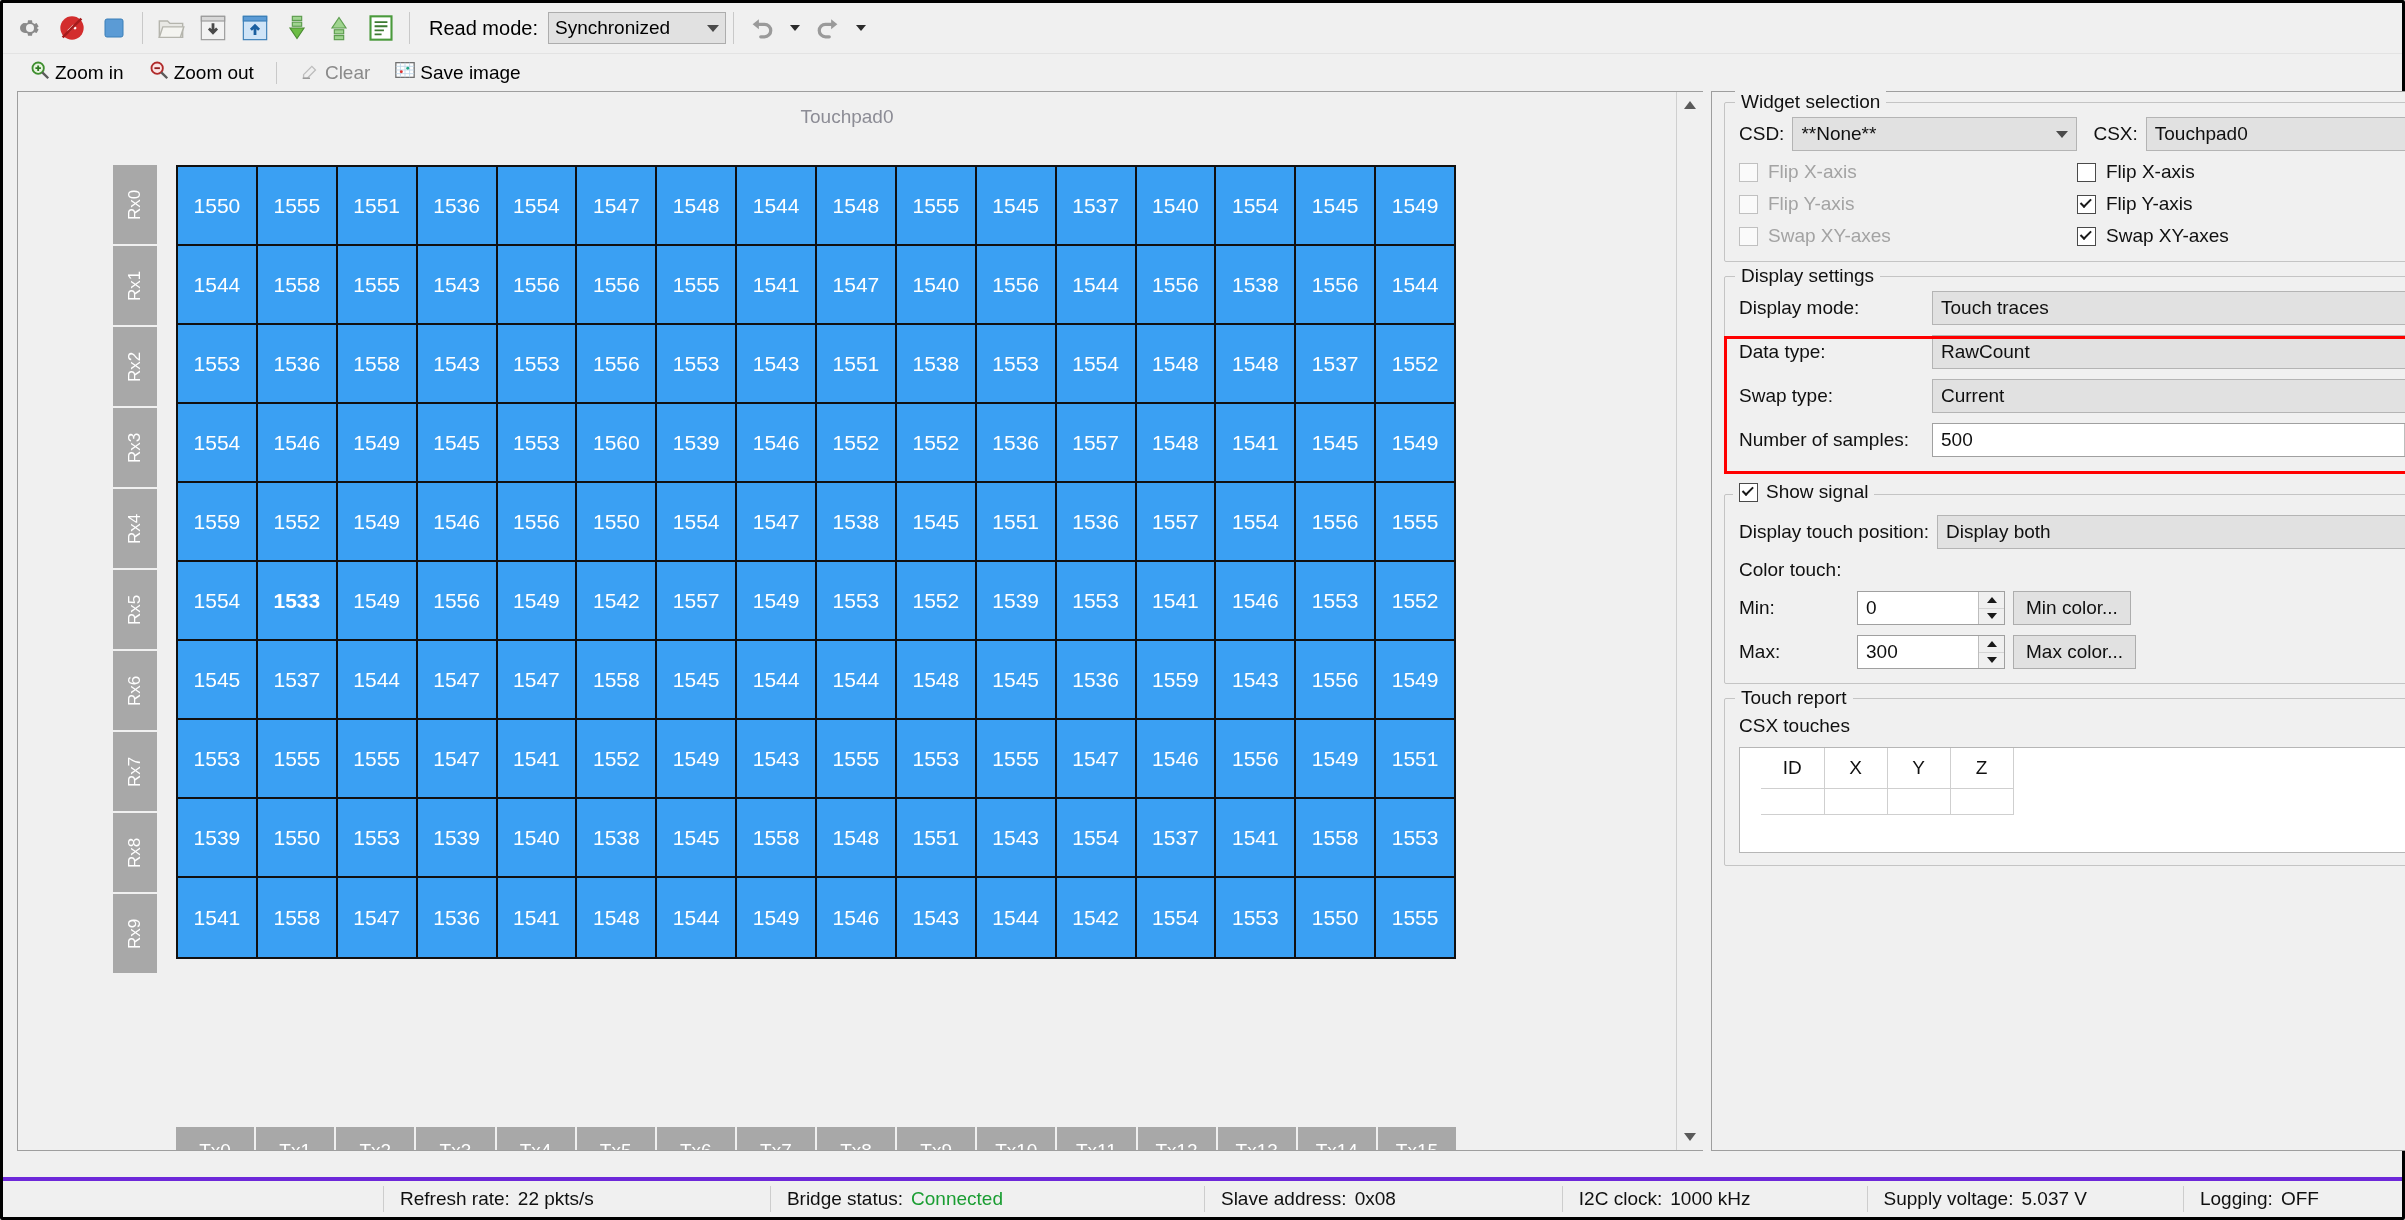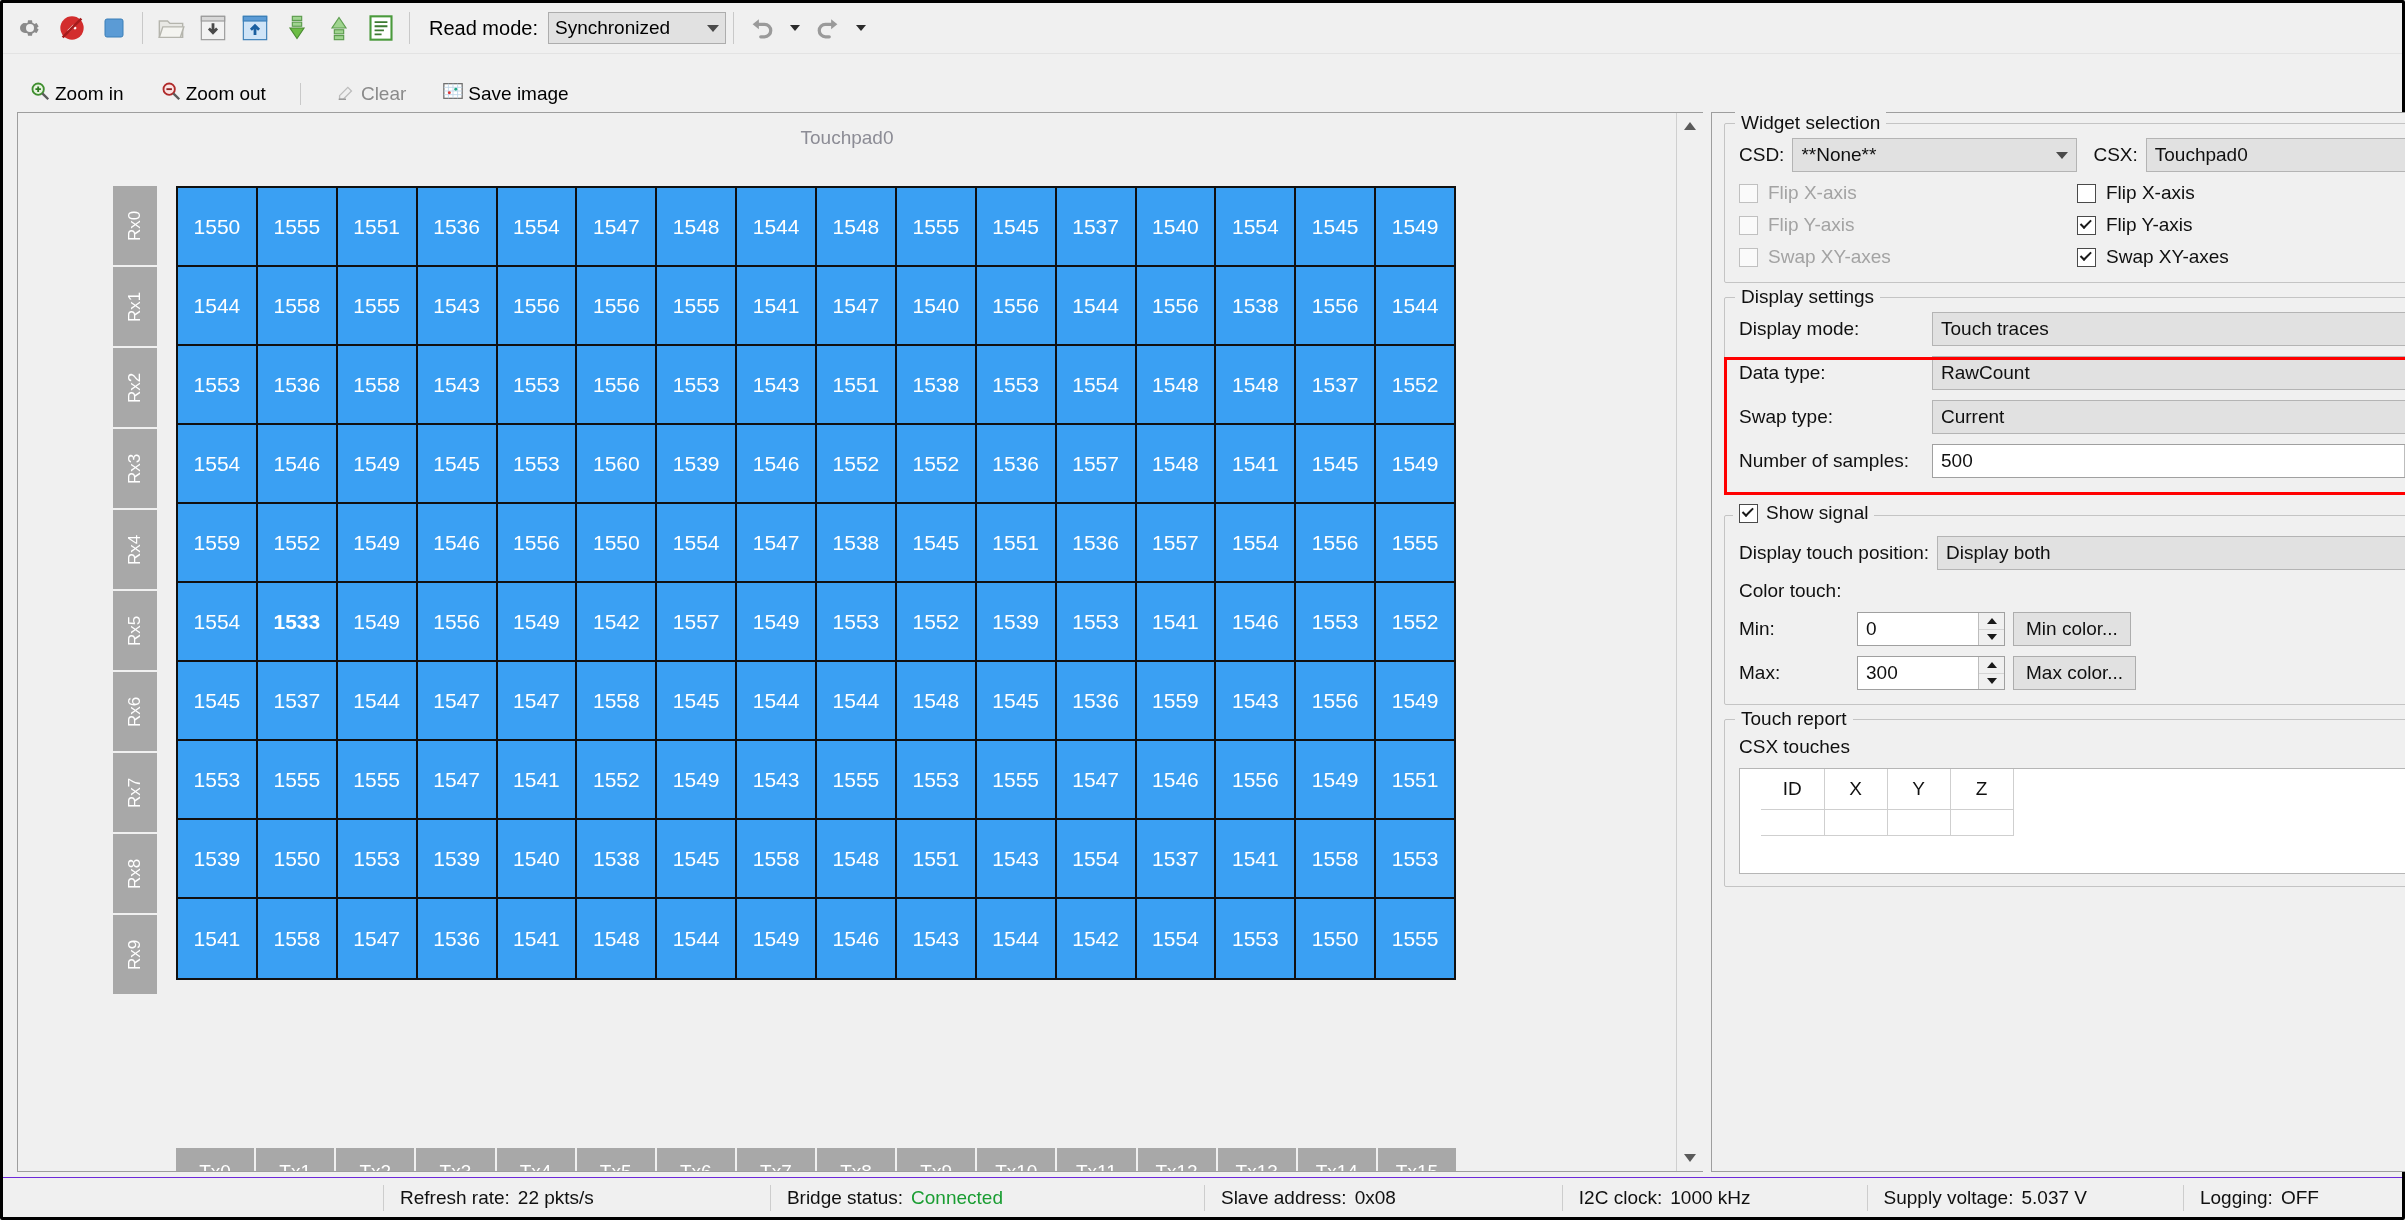--- a/index.html
+++ b/index.html
@@ -97,22 +97,21 @@
     font-weight: 400;
   }
   .tab.disabled { color: #a0a0a0; cursor: default; }
 
   
   .actionbar {
     height: 37px;
     background: #f0f0f0;
     display: flex; align-items: center;
     padding-left: 18px;
-    gap: 20px;
-    margin-top: 21px;
+    gap: 8px;
   }
   .act {
     display: flex; align-items: center;
     font-size: 19px; color: #000;
     padding: 3px 8px;
     cursor: pointer;
     gap: 4px;
   }
   .act.dis { color: #8a8a8a; cursor: default; }
   .act-sep { width:1px; height: 22px; background:#c9c9c9; margin:0 6px; }
@@ -355,21 +354,21 @@
     height: 26px;
     width: 63px;
   }
 
   
   .statusbar {
     position: absolute;
     bottom: 0; left: 0; right: 0;
     height: 40px;
     background: #f0f0f0;
-    border-top: 1px solid #6d28d9;
+    border-top: 4px solid #6d28d9;
     display: flex;
     align-items: center;
     font-size: 19px;
     color: #101010;
   }
   .sb-cell {
     display: flex; align-items: center; gap: 8px;
     padding: 0 16px;
     height: 26px;
     border-left: 1px solid #cdcdcd;

